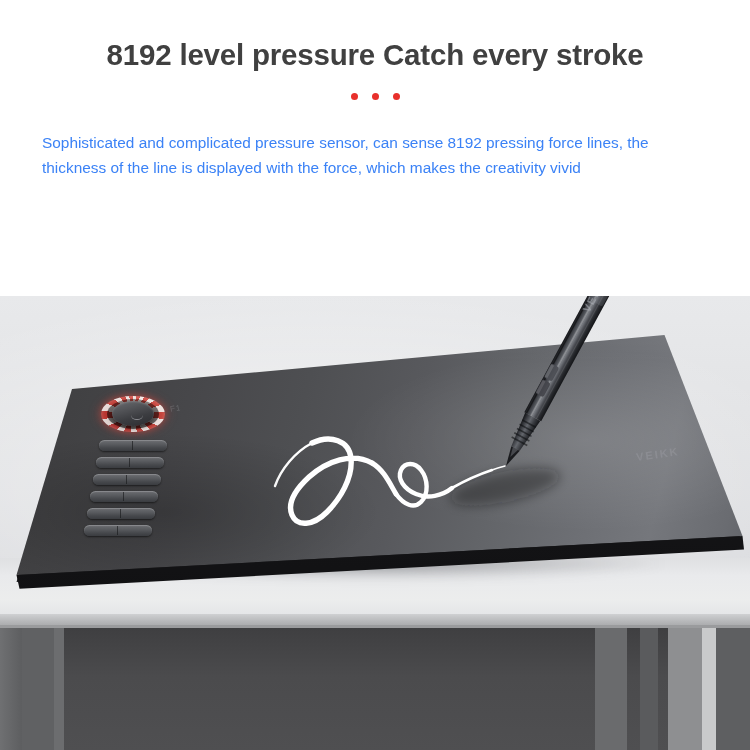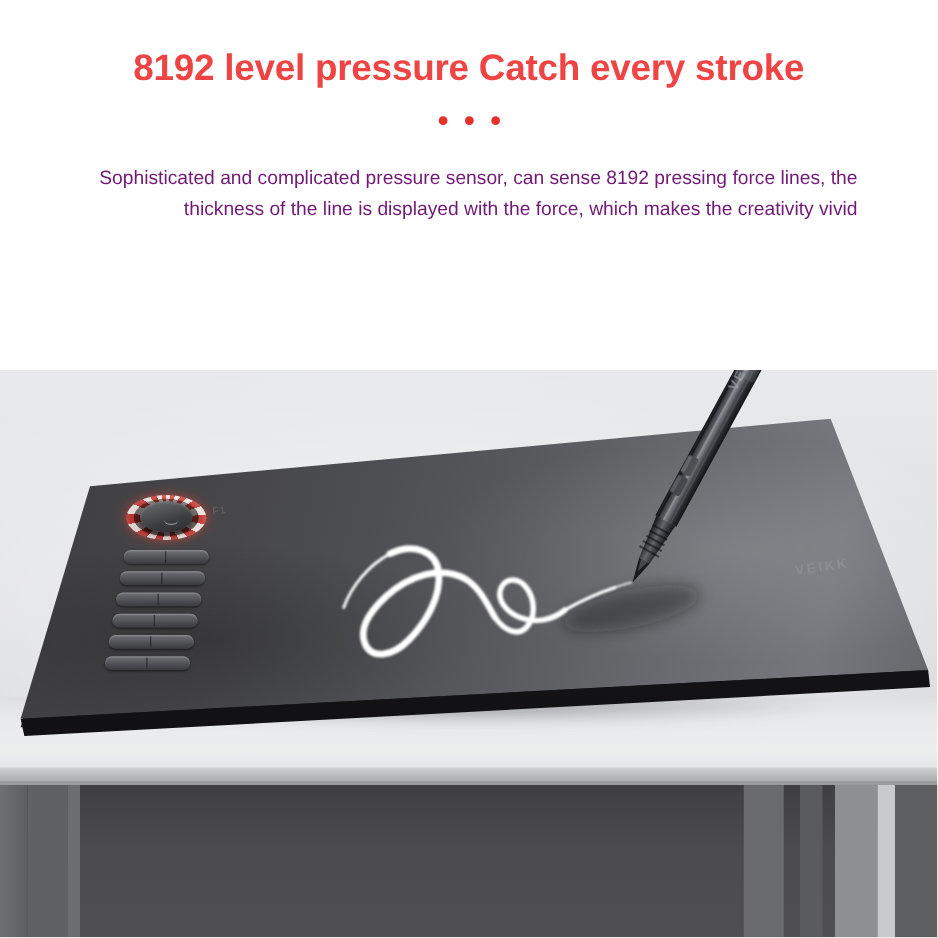--- a/index.html
+++ b/index.html
@@ -12,35 +12,34 @@
 
   
   .text-panel {
     position:absolute; left:0; top:0; width:750px; height:296px;
     background:#ffffff;
     z-index:30;
   }
   .headline {
     position:absolute; left:0; top:38px; width:750px;
     text-align:center;
-    font-size:29.5px; font-weight:bold; color:#ef4444;
+    font-size:29.5px; font-weight:bold; color:#404040;
     letter-spacing:-0.2px;
     white-space:nowrap;
   }
   .dots {
     position:absolute; left:0; top:93px; width:750px;
     display:flex; justify-content:center; align-items:center; gap:14px;
   }
   .dot { width:7px; height:7px; border-radius:50%; background:#e8302b; }
 
   .paragraph {
     position:absolute; left:42px; top:130px; width:644px;
-    font-size:15.4px; color:#701a75; line-height:1.63;
+    font-size:15.4px; color:#3b82f6; line-height:1.63;
     font-weight:400;
-    text-align:right;
   }
 
   
   .scene {
     position:absolute; left:0; top:296px; width:750px; height:454px;
     overflow:hidden;
     background:linear-gradient(180deg,#e8e9eb 0%,#e2e3e5 30%,#dcdde0 62%,#d4d5d8 100%);
   }
 
   

